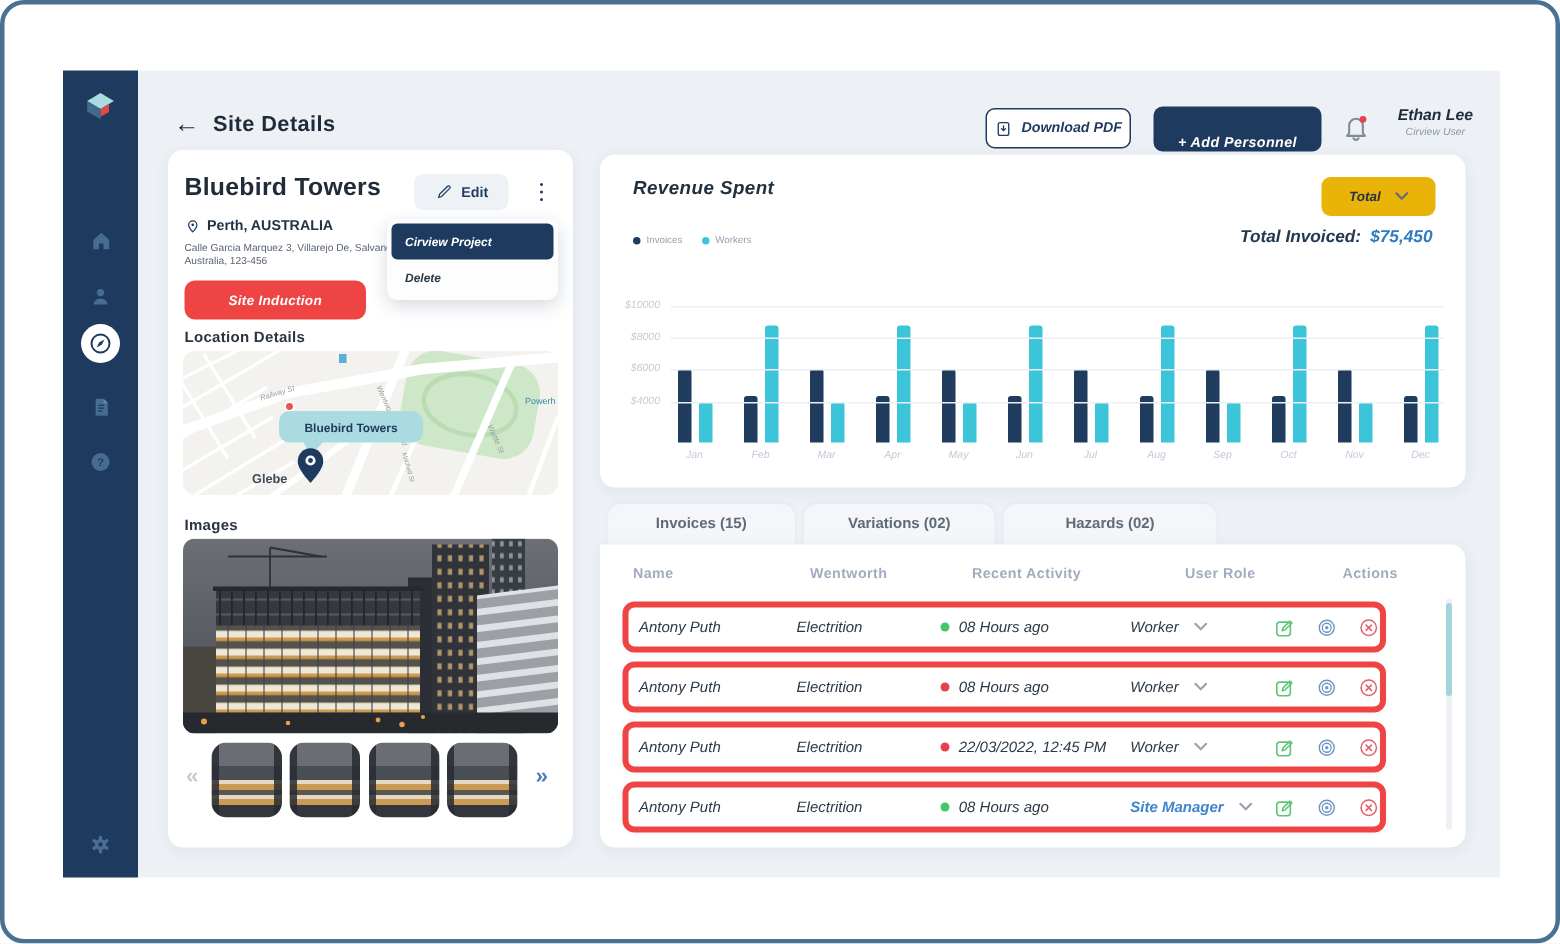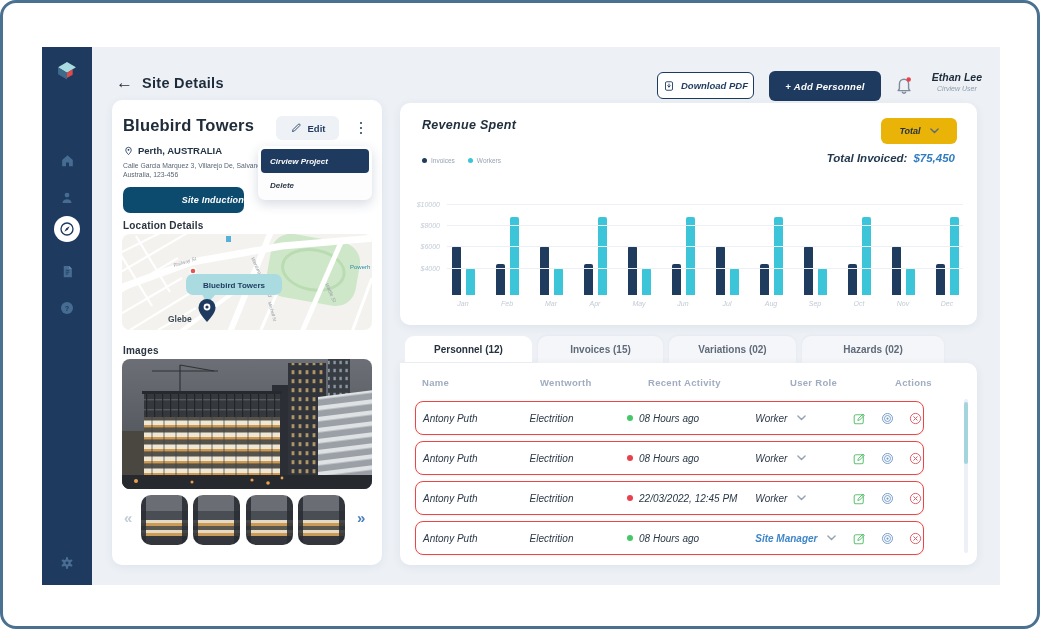--- a/index.html
+++ b/index.html
@@ -17,21 +17,21 @@
   
   #content{flex:1;background:#edf1f6;position:relative}
 
   
   #back{position:absolute;left:24px;top:26px;font-size:17px;color:#1e2b3a;cursor:pointer}
   #pagetitle{position:absolute;left:50px;top:28px;font-size:14.5px;font-weight:bold;color:#1e2b3a;letter-spacing:.3px}
   #dlbtn{position:absolute;right:246px;top:25px;width:95px;height:25px;border:1px solid #1e3a5e;border-radius:6px;
          background:#fff;display:flex;align-items:center;justify-content:center;gap:6px;cursor:pointer}
   #dlbtn span{font-size:9.5px;font-weight:bold;font-style:italic;color:#1e3a5e}
   #addbtn{position:absolute;right:119px;top:24px;width:112px;height:30px;background:#1e3a5e;border-radius:6px;
-          display:flex;align-items:center;justify-content:center;cursor:pointer}
+          display:flex;align-items:flex-end;justify-content:center;cursor:pointer}
   #addbtn span{font-size:9.5px;font-weight:bold;font-style:italic;color:#fff;letter-spacing:.3px}
   #bell{position:absolute;right:86px;top:27px;width:20px;height:22px;cursor:pointer}
   #userchip{position:absolute;right:18px;top:24px;text-align:center;cursor:pointer}
   #username{font-size:10.5px;font-weight:bold;font-style:italic;color:#1e2b3a}
   #userrole{font-size:7px;font-style:italic;color:#8e9aa9;margin-top:2px}
 
   .card{position:absolute;background:#fff;border-radius:10px;box-shadow:0 2px 10px rgba(30,50,90,.07)}
 
   
   #sitecard{left:20px;top:53px;width:270px;height:465px}
@@ -44,22 +44,22 @@
   #kebab i{width:2.6px;height:2.6px;border-radius:50%;background:#1e3a5e}
   #locline{position:absolute;left:11px;top:45px;display:flex;align-items:center;gap:4px}
   #locline span{font-size:9.5px;font-weight:bold;color:#233346}
   #address{position:absolute;left:11px;top:61px;width:150px;font-size:6.8px;line-height:9px;color:#5a6675}
   #menu{position:absolute;left:146px;top:46px;width:114px;background:#fdfdfd;border-radius:7px;z-index:5;
         box-shadow:0 4px 12px rgba(30,50,90,.18);padding:3px;box-sizing:border-box}
   .menuitem{height:24px;display:flex;align-items:center;padding-left:9px;font-size:8px;font-weight:bold;
             font-style:italic;border-radius:4px;cursor:pointer}
   .menuitem.dark{background:#1e3a5e;color:#fff}
   .menuitem.light{color:#2b3947}
-  .navybtn{position:absolute;top:87px;height:26px;background:#0c4a6e;border-radius:7px;display:flex;
-           align-items:center;justify-content:flex-end;cursor:pointer}
+  .navybtn{position:absolute;top:87px;height:26px;background:#ef4444;border-radius:7px;display:flex;
+           align-items:center;justify-content:center;cursor:pointer}
   .navybtn span{font-size:9px;font-weight:bold;font-style:italic;color:#fff;letter-spacing:.2px}
   #inductbtn{left:11px;width:121px}
   #docbtn{left:140px;width:120px}
   .seclabel{position:absolute;left:11px;font-size:10px;font-weight:bold;color:#2b3440;letter-spacing:.2px}
   #maparea{position:absolute;left:10px;top:134px;width:250px;height:96px;border-radius:8px;overflow:hidden;cursor:pointer}
   #photowrap{position:absolute;left:10px;top:259px;width:250px;height:130px;border-radius:8px;overflow:hidden;cursor:pointer}
   #thumbrow{position:absolute;left:0;top:395px;width:270px;height:52px}
   .thumb{position:absolute;top:0;width:47px;height:50px;border-radius:10px;cursor:pointer;
     background-image:
       linear-gradient(90deg, rgba(40,44,50,.85) 0 10%, rgba(0,0,0,0) 10% 88%, rgba(40,44,50,.85) 88% 100%),
@@ -95,21 +95,21 @@
   
   #tabs{position:absolute;left:313px;top:289px;display:flex;gap:6px;height:27px}
   .tab{border-radius:9px 9px 0 0;display:flex;align-items:center;justify-content:center;font-size:10px;cursor:pointer}
   .tab.inactive{background:#f4f6f9;color:#5f6b79;font-weight:600;box-shadow:0 -1px 3px rgba(30,50,90,.04)}
   .tab.active{background:#fff;color:#26323e;font-weight:bold;border-bottom:1px solid #e9edf1;box-sizing:border-box;z-index:3}
 
   
   #tablecard{left:308px;top:316px;width:577px;height:202px;border-top-left-radius:0}
   .thead{position:absolute;top:14px;font-size:9.5px;font-weight:600;color:#a0acbf;letter-spacing:.3px}
   #rows{position:absolute;left:15px;top:38px;width:550px}
-  .trow{width:509px;height:34px;margin-bottom:6px;border:1px solid #ef4444;border-radius:8px;box-sizing:border-box;
+  .trow{width:509px;height:34px;margin-bottom:6px;border:4px solid #ef4444;border-radius:8px;box-sizing:border-box;
         box-shadow:0 1px 3px rgba(30,50,90,.05);display:flex;align-items:center;padding-left:7px;background:#fff}
   .cell{font-size:10px;font-style:italic;color:#2b3947}
   .c-name{width:118px;font-weight:500}
   .c-prof{width:108px}
   .c-act{width:142px;display:flex;align-items:center;gap:6px}
   .dot{width:6px;height:6px;border-radius:50%;flex:none}
   .c-role{width:105px;display:flex;align-items:center;gap:10px;cursor:pointer}
   .c-role .cell.hl{color:#3f86c9;font-weight:bold}
   .c-actions{display:flex;align-items:center;gap:13px;margin-left:2px}
   .aicon{width:15px;height:15px;cursor:pointer}
@@ -443,21 +443,20 @@
           <div class="xtick">Jul</div>
           <div class="xtick">Aug</div>
           <div class="xtick">Sep</div>
           <div class="xtick">Oct</div>
           <div class="xtick">Nov</div>
           <div class="xtick">Dec</div>
         </div>
     </div>
 
     <div id="tabs">
-      <div class="tab active" style="width:127px">Personnel (12)</div>
       <div class="tab inactive" style="width:125px">Invoices (15)</div>
       <div class="tab inactive" style="width:127px">Variations (02)</div>
       <div class="tab inactive" style="width:142px">Hazards (02)</div>
     </div>
 
     <div id="tablecard" class="card">
       <div class="thead" style="left:22px">Name</div>
       <div class="thead" style="left:140px">Wentworth</div>
       <div class="thead" style="left:248px">Recent Activity</div>
       <div class="thead" style="left:390px">User Role</div>

